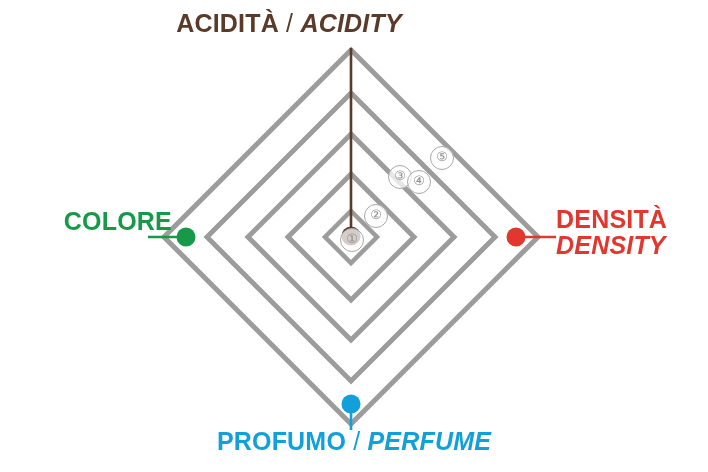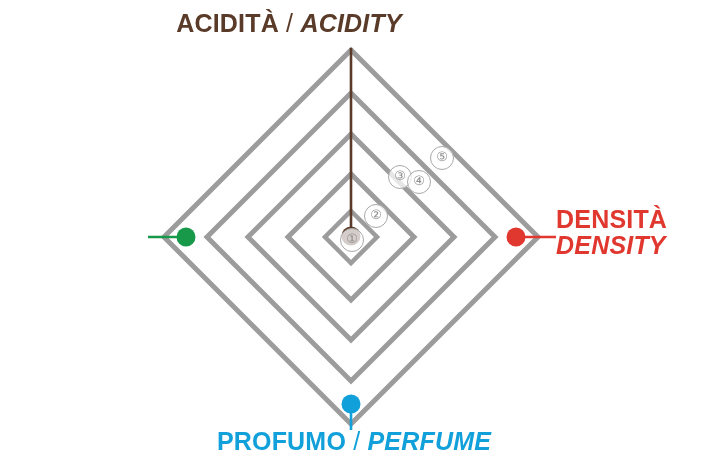--- a/index.html
+++ b/index.html
@@ -136,20 +136,21 @@
   <div class="ring-num" style="left:375px; top:215px;">②</div>
   <div class="ring-num" style="left:399px; top:176px;">③</div>
   <div class="ring-num" style="left:418px; top:181px;">④</div>
   <div class="ring-num" style="left:441px; top:157px;">⑤</div>
 
   <div class="axis-label" id="label-acidity">
     <span class="lbl-it">ACIDITÀ</span><span class="lbl-sep"> / </span><span class="lbl-en">ACIDITY</span>
   </div>
 
   <div class="axis-label" id="label-color">
+    <span class="lbl-it">COLORE</span>
   </div>
 
   <div class="axis-label" id="label-density">
     <span class="lbl-it">DENSITÀ</span>
     <span class="lbl-en">DENSITY</span>
   </div>
 
   <div class="axis-label" id="label-perfume">
     <span class="lbl-it">PROFUMO</span><span class="lbl-sep"> / </span><span class="lbl-en">PERFUME</span>
   </div>

